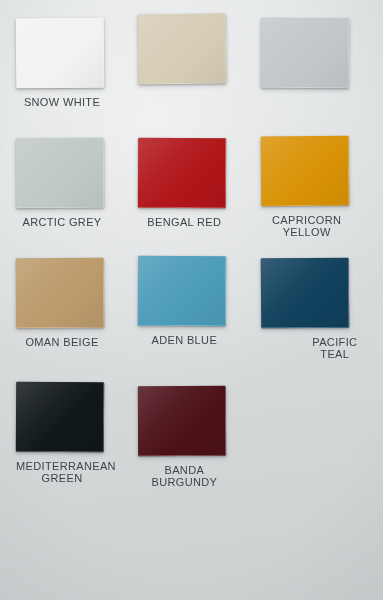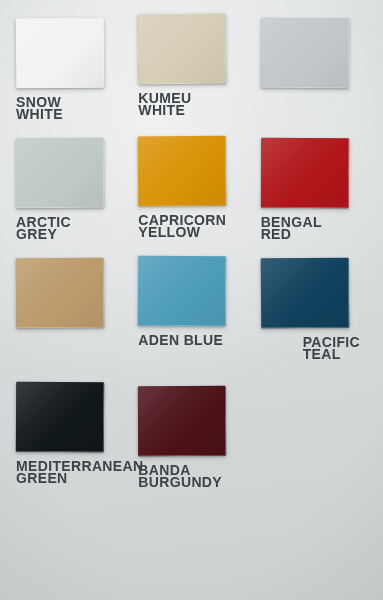--- a/index.html
+++ b/index.html
@@ -76,27 +76,28 @@
     position: absolute;
     inset: 0;
     border-radius: 1px;
     border-right: 1px solid rgba(255,255,255,0.30);
     border-bottom: 1px solid rgba(255,255,255,0.28);
     pointer-events: none;
   }
 
   .label {
     margin-top: 9px;
-    font-size: 14px;
+    font-size: 11px;
     line-height: 11.5px;
     letter-spacing: 0.35px;
     color: #3e4347;
     text-transform: uppercase;
     max-width: 92px;
-    font-weight: 700;
+    font-weight: 400;
+    text-align: center;
   }
 
   
   .r1c1 .swatch { transform: rotate(-0.4deg); }
   .r1c2 .swatch { transform: rotate(0.2deg); }
   .r1c3 .swatch { transform: rotate(-0.6deg); margin-top: -4px; }
   .r2c1 .swatch { transform: rotate(0.3deg); }
   .r2c2 .swatch { transform: rotate(-0.2deg); }
   .r2c3 .swatch { transform: rotate(0.4deg); margin-top: -3px; }
   .r3c1 .swatch { transform: rotate(-0.3deg); }
@@ -116,47 +117,47 @@
   <div class="grid">
 
     <div class="cell r1c1">
       <div class="swatch" style="background-color: rgb(242, 243, 241);"></div>
       <div class="label" style="color: rgb(62, 67, 71);">SNOW WHITE</div>
     </div>
 
 
     <div class="cell r1c3">
       <div class="swatch" style="background-color: rgb(214, 205, 182);"></div>
-      <div class="label" style="color: rgb(62, 67, 71);">KUMEU WHITE</div>
     </div>
 
     <div class="cell r2c1">
       <div class="swatch" style="background-color: rgb(194, 199, 204);"></div>
     </div>
 
     <div class="cell r2c2">
       <div class="swatch" style="background-color: rgb(191, 201, 198);"></div>
       <div class="label" style="color: rgb(62, 67, 71);">ARCTIC GREY</div>
     </div>
 
 
 
+    <div class="cell r3c2">
+      <div class="swatch" style="background-color: rgb(176, 21, 25);"></div>
+      <div class="label" style="color: rgb(62, 67, 71);">BENGAL RED</div>
+    </div>
+
     <div class="cell r3c3">
       <div class="swatch" style="background-color: rgb(217, 146, 6);"></div>
       <div class="label" style="color: rgb(62, 67, 71);">CAPRICORN YELLOW</div>
     </div>
 
-    <div class="cell r3c2">
-      <div class="swatch" style="background-color: rgb(176, 21, 25);"></div>
-      <div class="label" style="color: rgb(62, 67, 71);">BENGAL RED</div>
-    </div>
-
 
     <div class="cell r4c2">
       <div class="swatch" style="background-color: rgb(187, 154, 107);"></div>
+      <div class="label" style="color: rgb(62, 67, 71);">OMAN BEIGE</div>
     </div>
 
     <div class="cell r4c3">
       <div class="swatch" style="background-color: rgb(76, 156, 186);"></div>
       <div class="label" style="color: rgb(62, 67, 71);">ADEN BLUE</div>
     </div>
 
     <div class="cell r5c1">
       <div class="swatch" style="background-color: rgb(16, 64, 92);"></div>
       <div class="label" style="color: rgb(62, 67, 71); margin-left: 42px;">PACIFIC TEAL</div>

